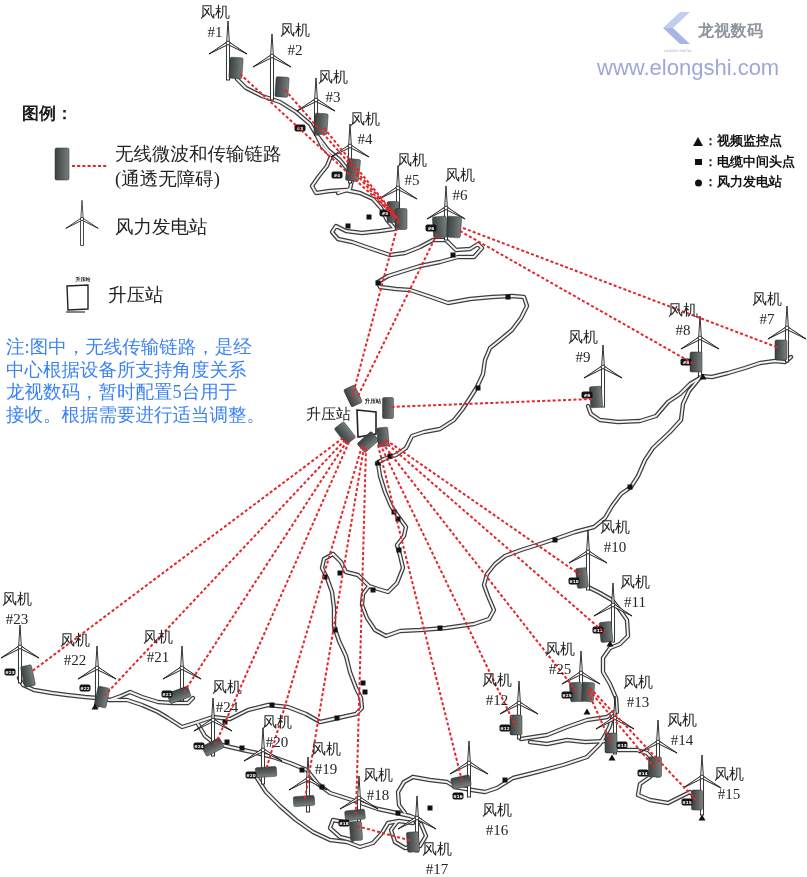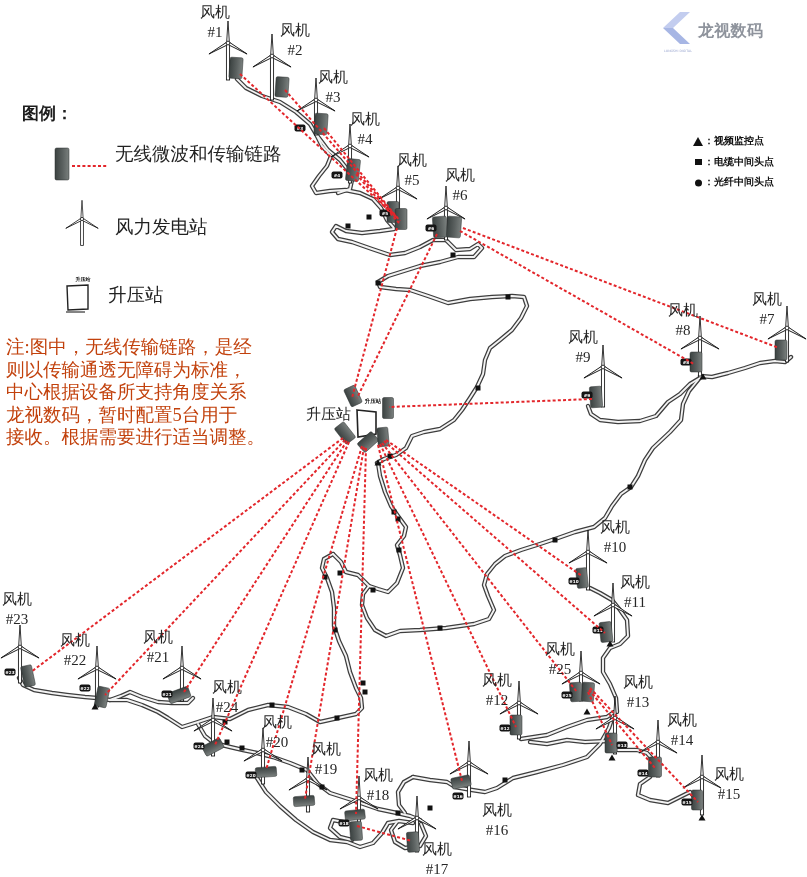--- a/index.html
+++ b/index.html
@@ -18,24 +18,24 @@
 .joint{fill:#111;}
 .tag-bg{fill:#151515;}
 .tag-text{fill:#fff;font-family:"DejaVu Sans",sans-serif;font-size:4.2px;font-weight:bold;}
 .abs{position:absolute;white-space:nowrap;}
 .tlabel{position:absolute;width:50px;text-align:center;font-size:15px;line-height:20px;color:#262626;}
 #legend-title{left:22px;top:104px;font-size:17px;line-height:20px;font-weight:bold;text-align:right;}
 .legend-text{font-size:18.5px;line-height:25px;color:#222;margin-left:8px;}
 #legend-link-text{left:107px;top:142px;}
 #legend-turbine-text{left:107px;top:215px;}
 #legend-substation-text{left:100px;top:283px;}
-#note{position:absolute;left:6px;top:336px;font-size:18.5px;line-height:22.5px;color:#c2410c;}
+#note{position:absolute;left:6px;top:336px;font-size:18.5px;line-height:22.5px;color:#3b82f6;}
 .note-line{white-space:nowrap;}
 #sub-label{left:306px;top:404px;font-size:15px;line-height:20px;color:#262626;}
-.mk-text{font-family:"DejaVu Sans",sans-serif;font-size:10px;font-weight:bold;line-height:10px;color:#111;left:704px;}
+.mk-text{font-family:"DejaVu Sans",sans-serif;font-size:13px;font-weight:bold;line-height:10px;color:#111;left:704px;}
 #wm-brand{left:698px;top:19px;font-family:"DejaVu Sans",sans-serif;font-size:16px;font-weight:bold;color:var(--watermark-gray);line-height:24px;letter-spacing:0.3px;}
 #wm-url{left:597px;top:55px;font-family:"Liberation Sans",sans-serif;font-size:22px;line-height:26px;color:var(--watermark-blue);}
 </style>
 </head>
 <body>
 
 <div id="stage">
 
   <svg id="map" width="807" height="877" viewBox="0 0 807 877">
     <defs>
@@ -495,34 +495,35 @@
         <div>风机</div>
         <div>#24</div>
       </div>
       <div class="tlabel" style="left:535px;top:639px">
         <div>风机</div>
         <div>#25</div>
       </div>
     </div>
 
   <div id="wm-brand" class="abs">龙视数码</div>
+  <div id="wm-url" class="abs">www.elongshi.com</div>
 
   <div id="legend-title" class="abs">图例：</div>
   <div id="legend-link-text" class="abs legend-text">
     <div>无线微波和传输链路</div>
+    <div>(通透无障碍)</div>
   </div>
   <div id="legend-turbine-text" class="abs legend-text">风力发电站</div>
   <div id="legend-substation-text" class="abs legend-text">升压站</div>
 
   <div class="abs mk-text" style="top:136px">：视频监控点</div>
   <div class="abs mk-text" style="top:157px">：电缆中间头点</div>
-  <div class="abs mk-text" style="top:177px">：光纤中间头点</div>
+  <div class="abs mk-text" style="top:177px">：风力发电站</div>
 
   <div id="note">
       <div class="note-line">注:图中，无线传输链路，是经</div>
-      <div class="note-line">则以传输通透无障碍为标准，</div>
       <div class="note-line">中心根据设备所支持角度关系</div>
       <div class="note-line">龙视数码，暂时配置5台用于</div>
       <div class="note-line">接收。根据需要进行适当调整。</div>
     </div>
 
   <div id="sub-label" class="abs">升压站</div>
 </div>
 
 </body></html>

